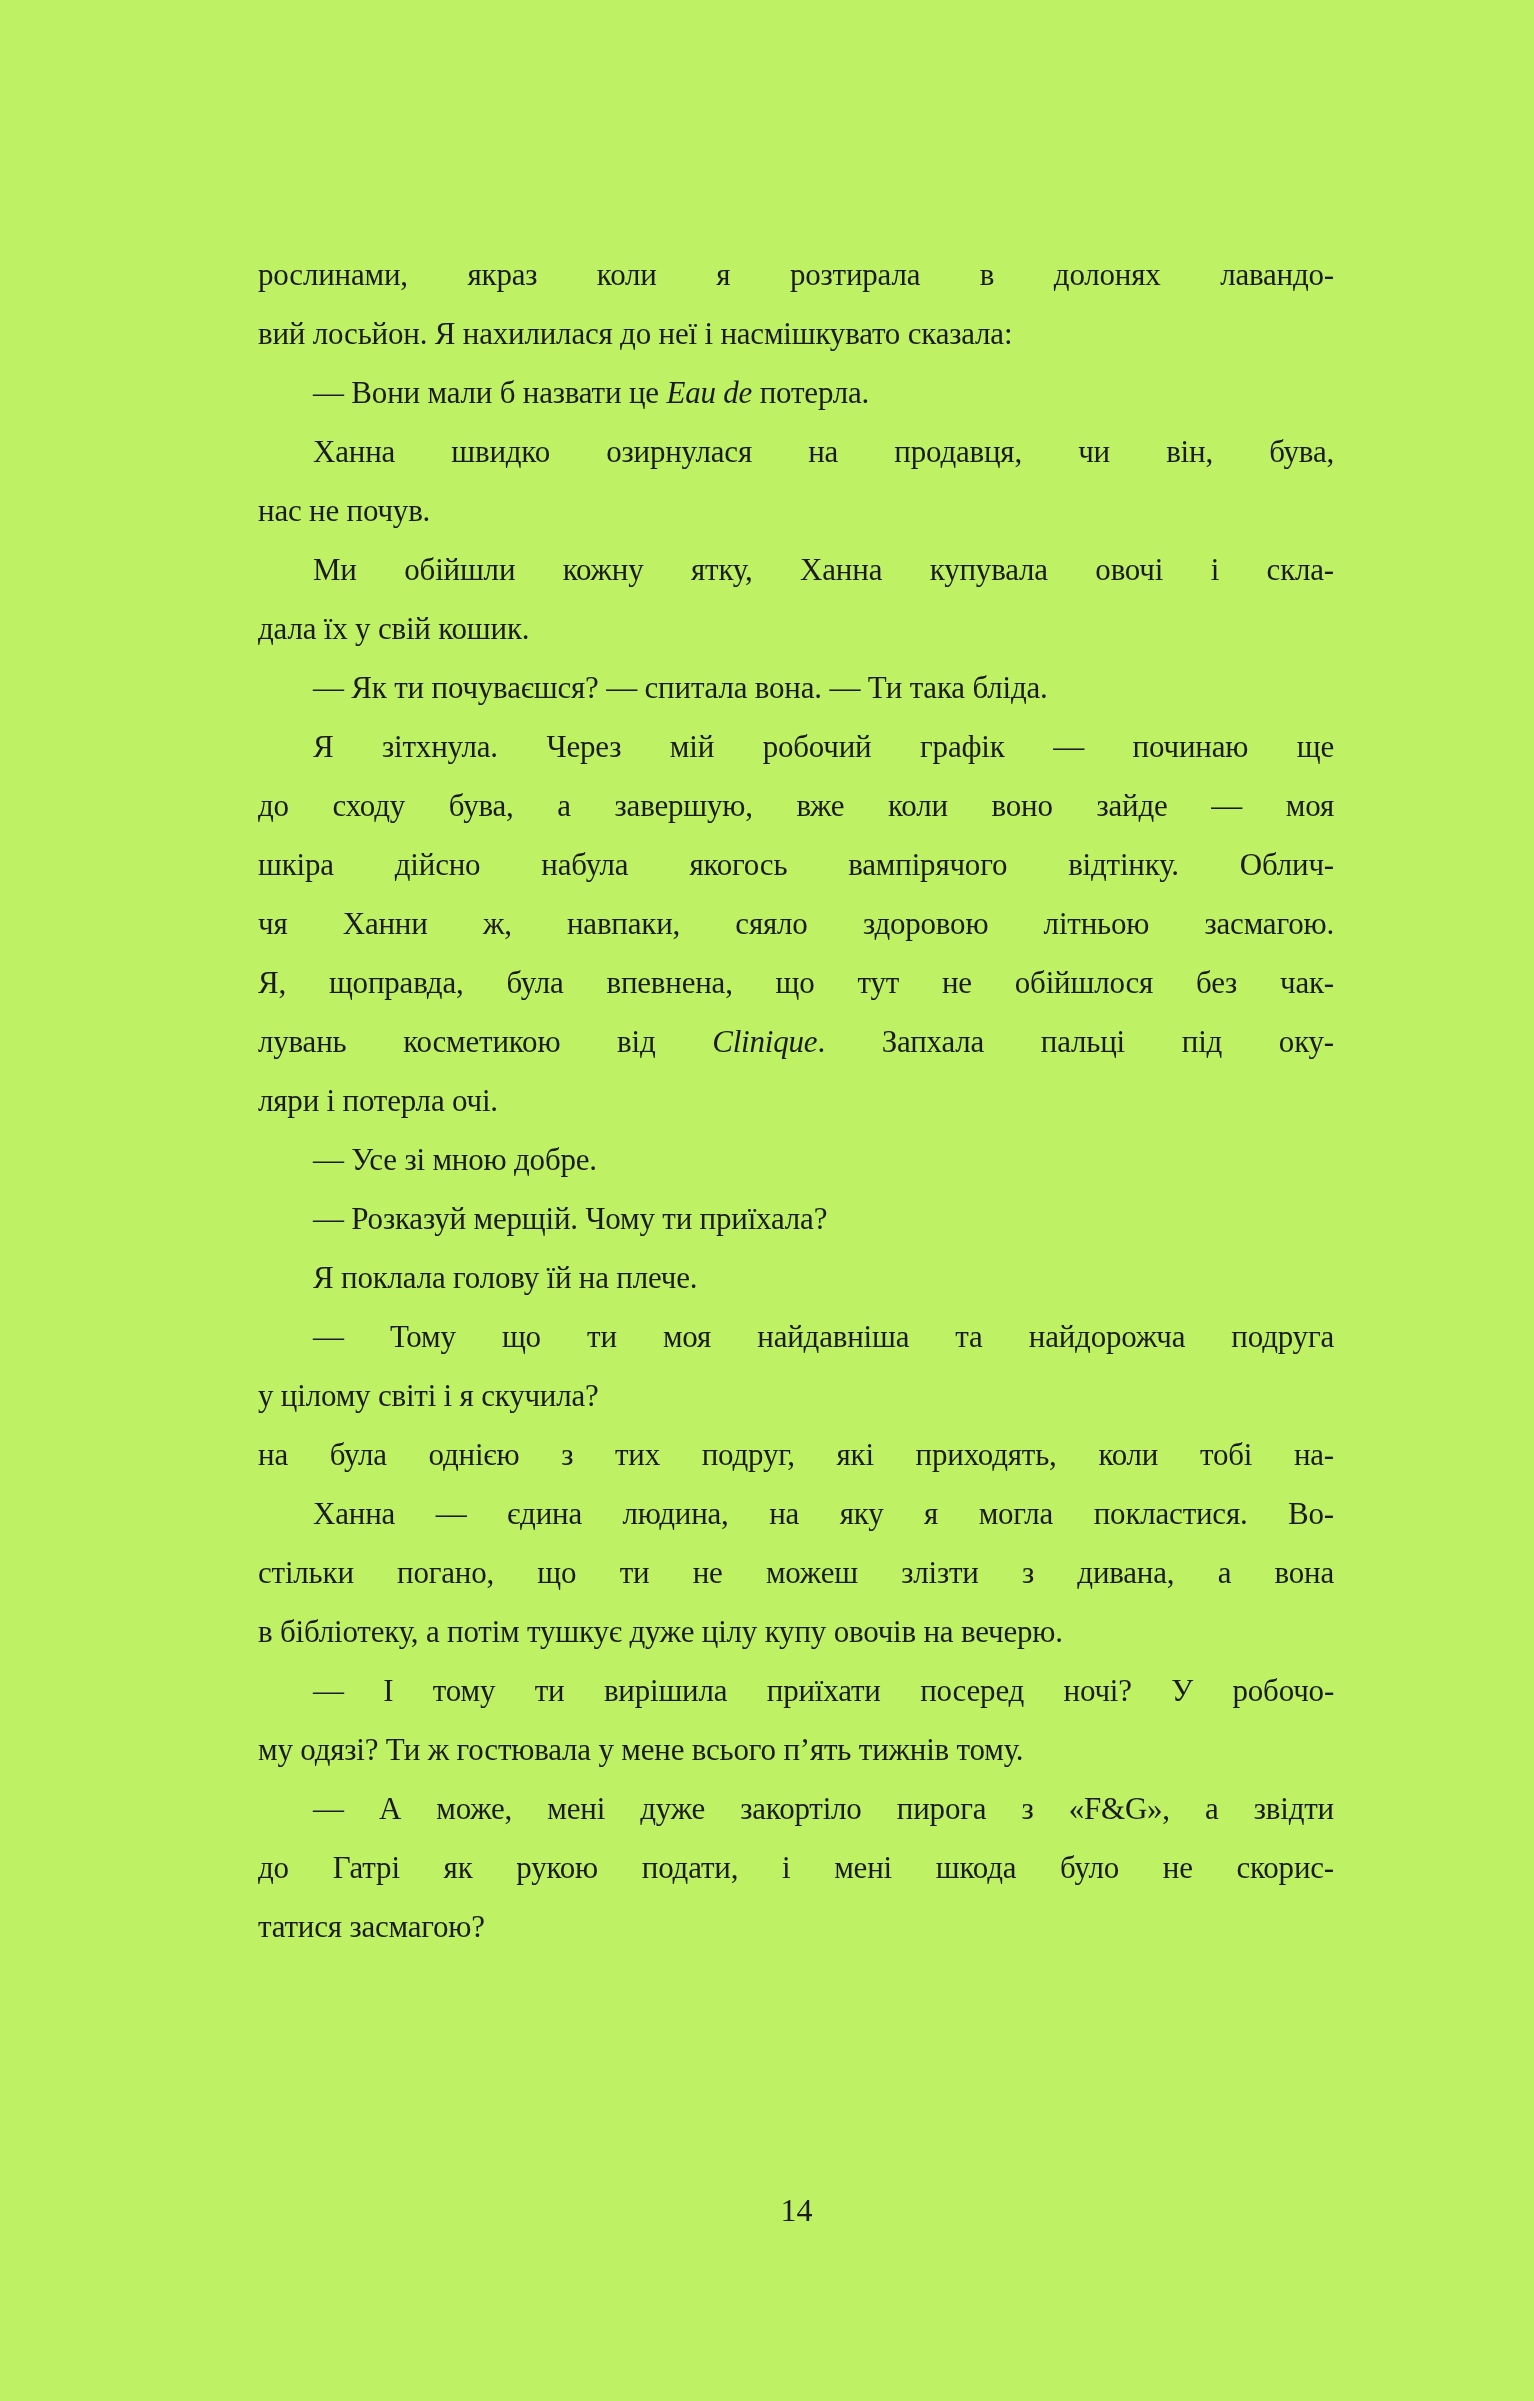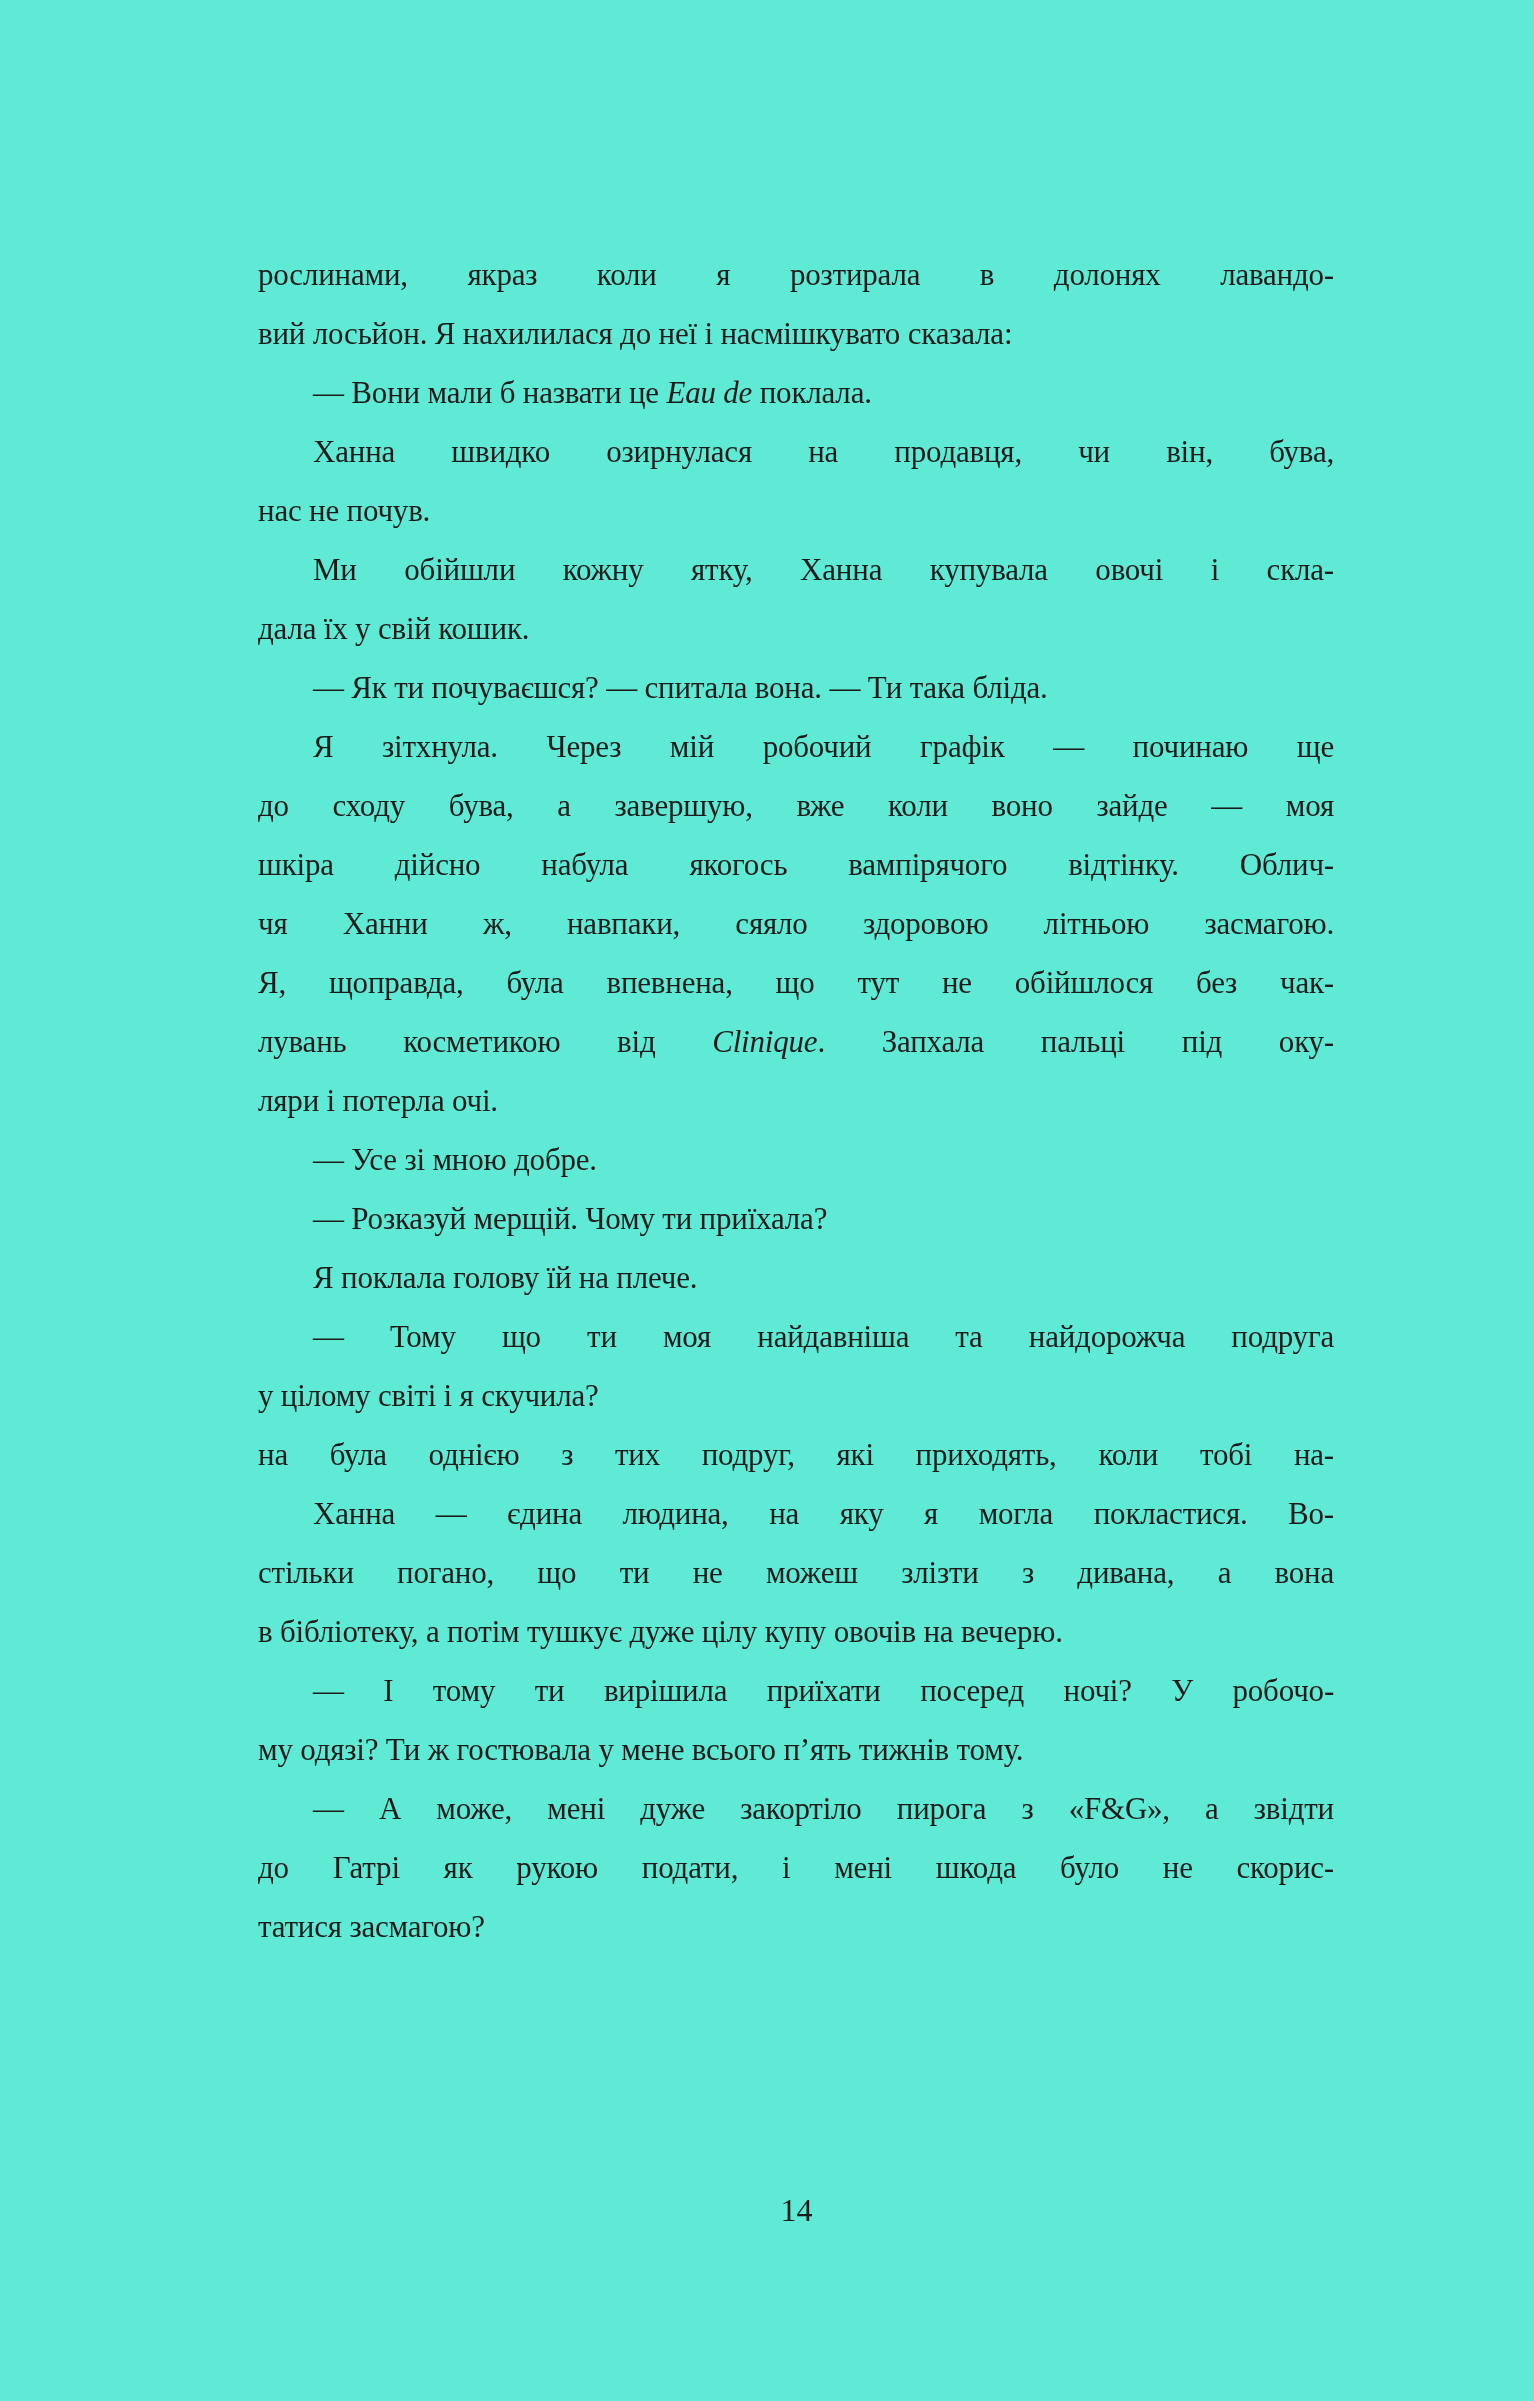--- a/index.html
+++ b/index.html
@@ -13,21 +13,21 @@
       position: relative;
       overflow: hidden;
       color: #1b1b1b;
       font-family: "Liberation Serif", "DejaVu Serif", serif;
     }
     .page {
       position: absolute;
       left: 0; top: 0;
       width: 1534px;
       height: 2401px;
-      background: #5eead4;
+      background: #bef264;
     }
     .text-block {
       position: absolute;
       left: 258px;
       top: 245px;
       width: 1076px;
       font-size: 31px;
       line-height: 59px;
       letter-spacing: -0.2px;
     }
@@ -60,21 +60,21 @@
       color: #1b1b1b;
     }
   </style>
 </head>
 <body>
 
 <div class="page">
   <div class="text-block" id="text-block">
       <div class="line"><span>рослинами, якраз коли я розтирала в долонях лавандо-</span></div>
       <div class="line last"><span>вий лосьйон. Я нахилилася до неї і насмішкувато сказала:</span></div>
-      <div class="line indent last"><span>— Вони мали б назвати це </span><span class="it">Eau de</span><span> поклала.</span></div>
+      <div class="line indent last"><span>— Вони мали б назвати це </span><span class="it">Eau de</span><span> потерла.</span></div>
       <div class="line indent"><span>Ханна швидко озирнулася на продавця, чи він, бува,</span></div>
       <div class="line last"><span>нас не почув.</span></div>
       <div class="line indent"><span>Ми обійшли кожну ятку, Ханна купувала овочі і скла-</span></div>
       <div class="line last"><span>дала їх у свій кошик.</span></div>
       <div class="line indent last"><span>— Як ти почуваєшся? — спитала вона. — Ти така бліда.</span></div>
       <div class="line indent"><span>Я зітхнула. Через мій робочий графік — починаю ще</span></div>
       <div class="line"><span>до сходу бува, а завершую, вже коли воно зайде — моя</span></div>
       <div class="line"><span>шкіра дійсно набула якогось вампірячого відтінку. Облич-</span></div>
       <div class="line"><span>чя Ханни ж, навпаки, сяяло здоровою літньою засмагою.</span></div>
       <div class="line"><span>Я, щоправда, була впевнена, що тут не обійшлося без чак-</span></div>

